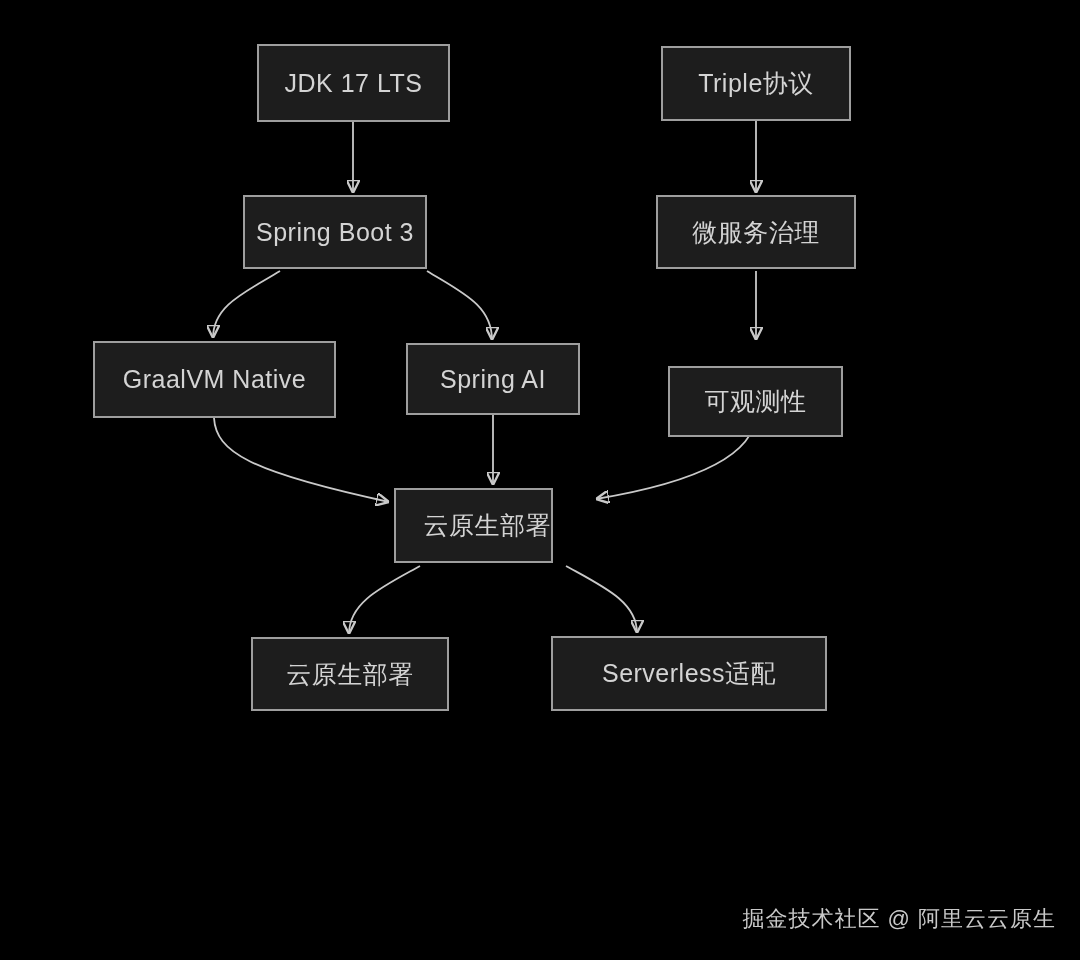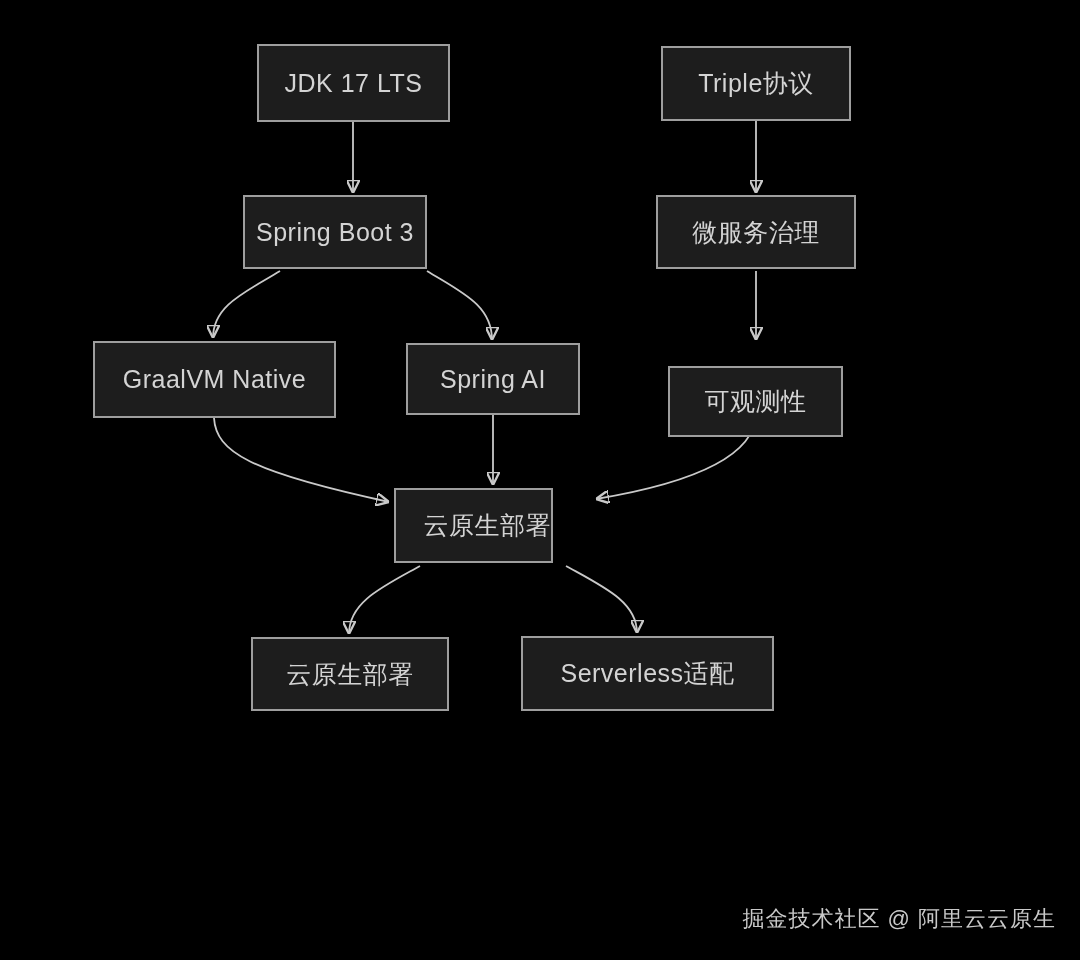--- a/index.html
+++ b/index.html
@@ -42,21 +42,21 @@
   }
   .node-jdk          { left: 257px; top: 44px;  width: 193px; height: 78px; }
   .node-triple       { left: 661px; top: 46px;  width: 190px; height: 75px; }
   .node-springboot   { left: 243px; top: 195px; width: 184px; height: 74px; }
   .node-microservice { left: 656px; top: 195px; width: 200px; height: 74px; }
   .node-graalvm      { left: 93px;  top: 341px; width: 243px; height: 77px; }
   .node-springai     { left: 406px; top: 343px; width: 174px; height: 72px; }
   .node-observ       { left: 668px; top: 343px; width: 175px; height: 71px; margin-top: 23px; }
   .node-cloudnative  { left: 394px; top: 488px; width: 159px; height: 75px; justify-content: flex-end; }
   .node-container    { left: 251px; top: 637px; width: 198px; height: 74px; }
-  .node-serverless   { left: 521px; top: 636px; width: 253px; height: 75px; }
+  .node-serverless   { left: 551px; top: 636px; width: 276px; height: 75px; }
   .watermark {
     position: absolute;
     right: 24px;
     bottom: 26px;
     color: #c9c9c9;
     font-size: 22px;
     letter-spacing: 1px;
     white-space: nowrap;
   }
 </style>

